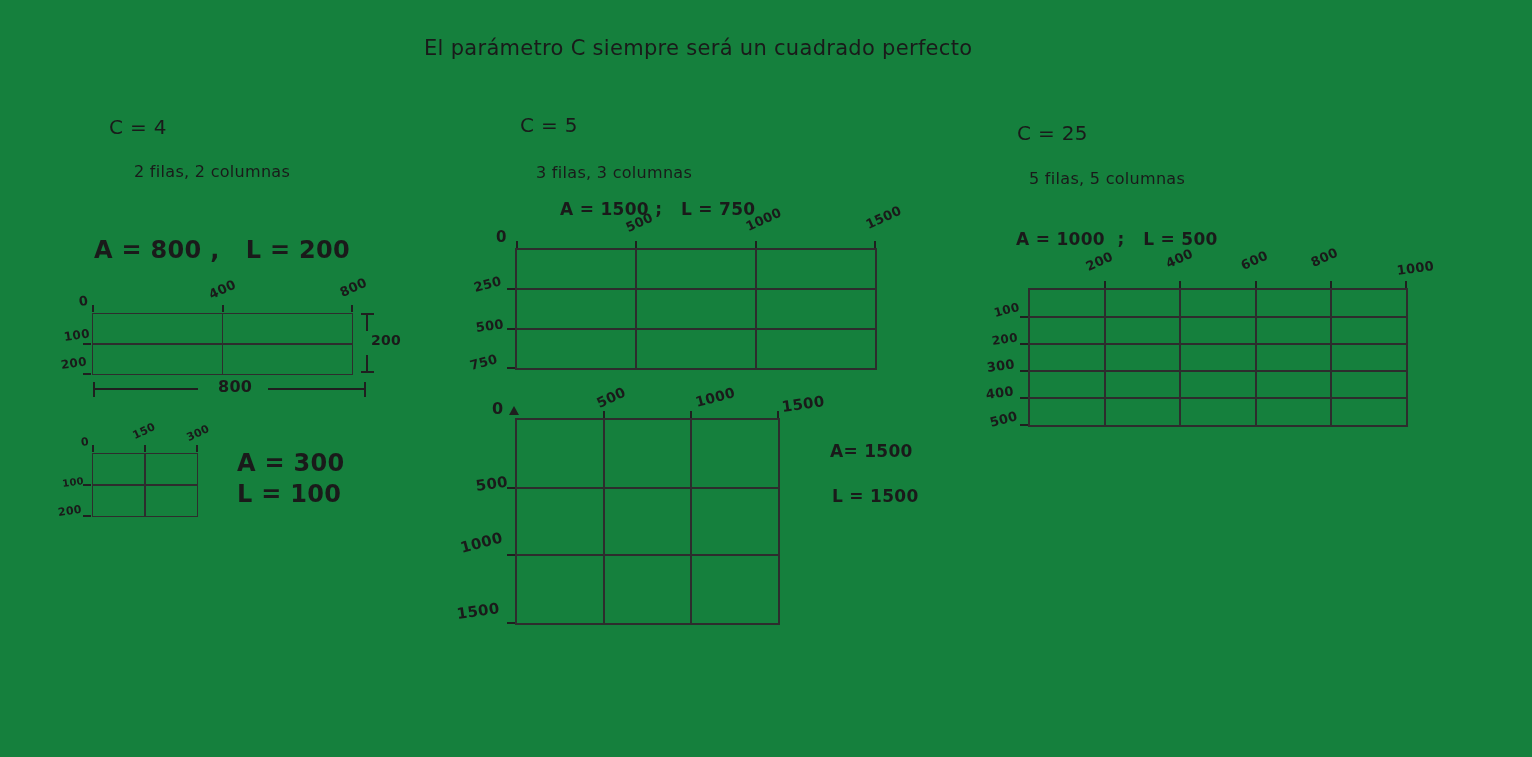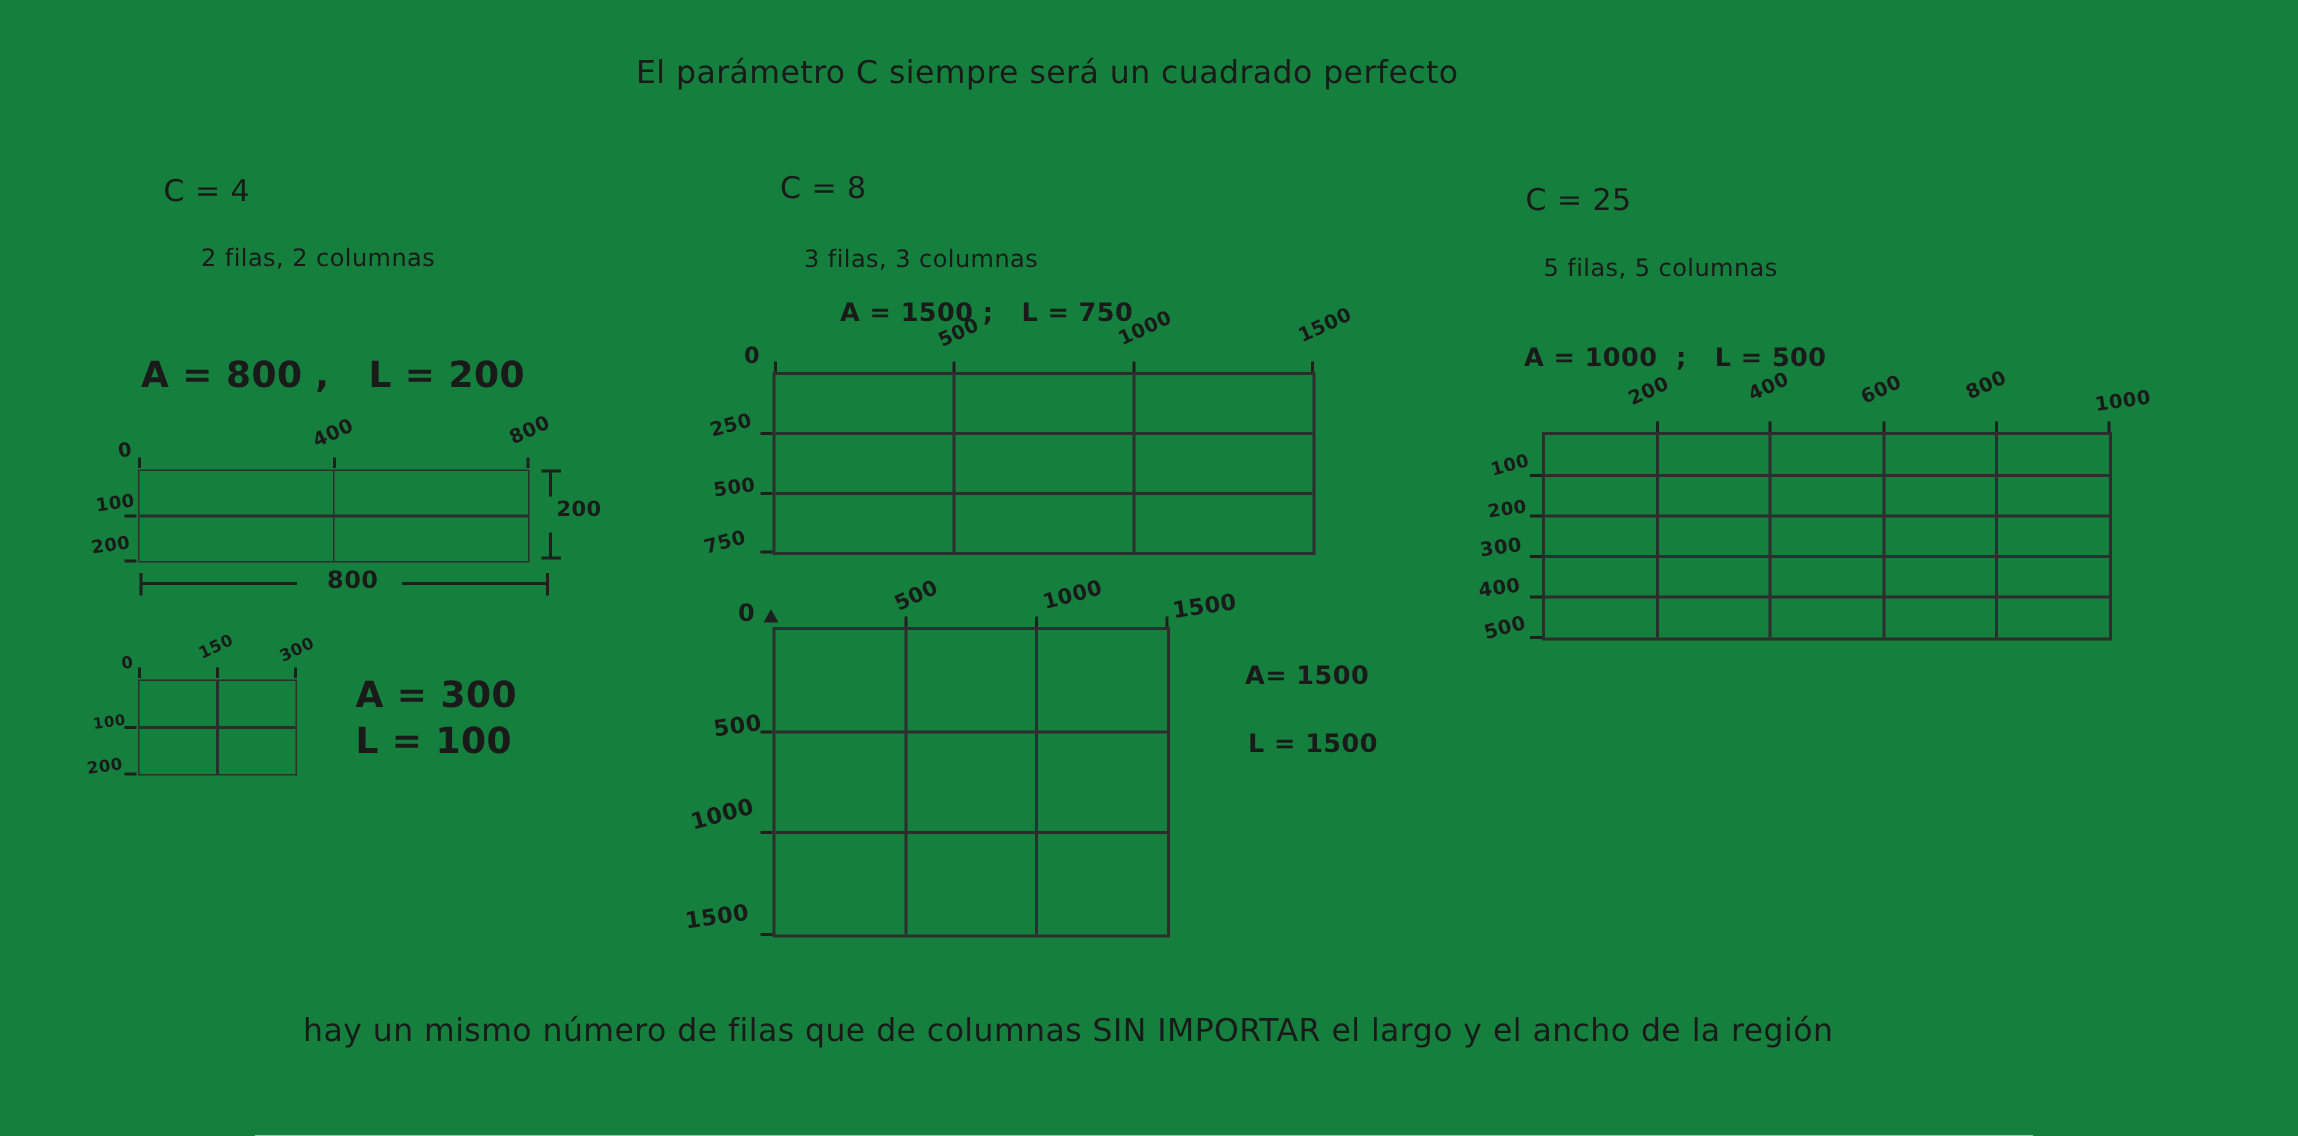--- a/index.html
+++ b/index.html
@@ -82,21 +82,21 @@
     <div class="lbl fs11 b r8" style="left:82px;top:437px;">0</div>
     <div class="lbl fs11 b r25" style="left:136px;top:430px;">150</div>
     <div class="lbl fs11 b r25" style="left:190px;top:432px;">300</div>
     <div class="lbl fs10 b r8" style="left:63px;top:478px;">100</div>
     <div class="lbl fs11 b r8" style="left:59px;top:507px;">200</div>
     <div class="lbl fs18 b" style="left:237px;top:450px;">A = 300</div>
     <div class="lbl fs18 b" style="left:237px;top:481px;">L = 100</div>
   </div>
 
   <div>
-    <div class="lbl fs20" style="left:520px;top:114px;">C = 8</div>
+    <div class="lbl fs20" style="left:520px;top:114px;">C = 5</div>
     <div class="lbl fs16" style="left:536px;top:164px;">3 filas, 3 columnas</div>
     <div class="lbl fs17 b" style="left:560px;top:200px;">A = 1500 ;   L = 750</div>
 
     <div class="grid" style="left:515px;top:248px;width:362px;height:122px;">
       <div class="v" style="left:calc(33.33% - 1px);"></div>
       <div class="v" style="left:calc(66.66% - 1px);"></div>
       <div class="h" style="top:calc(33.33% - 1px);"></div>
       <div class="h" style="top:calc(66.66% - 1px);"></div>
       <div class="tv" style="left:-1px;"></div>
       <div class="tv" style="left:calc(33.33% - 1px);"></div>
@@ -168,15 +168,14 @@
     <div class="lbl fs13 b r25" style="left:1245px;top:259px;">600</div>
     <div class="lbl fs13 b r25" style="left:1315px;top:256px;">800</div>
     <div class="lbl fs13 b r8" style="left:1398px;top:264px;">1000</div>
     <div class="lbl fs12 b r15" style="left:996px;top:307px;">100</div>
     <div class="lbl fs12 b r8" style="left:993px;top:335px;">200</div>
     <div class="lbl fs13 b r8" style="left:988px;top:361px;">300</div>
     <div class="lbl fs13 b r8" style="left:987px;top:388px;">400</div>
     <div class="lbl fs13 b r15" style="left:992px;top:416px;">500</div>
   </div>
 
-  <div class="lbl fs21" style="left:202px;top:676px;">hay un mismo número de filas que de columnas SIN IMPORTAR el largo y el ancho de la región</div>
 
 </div>
 
 </body></html>

